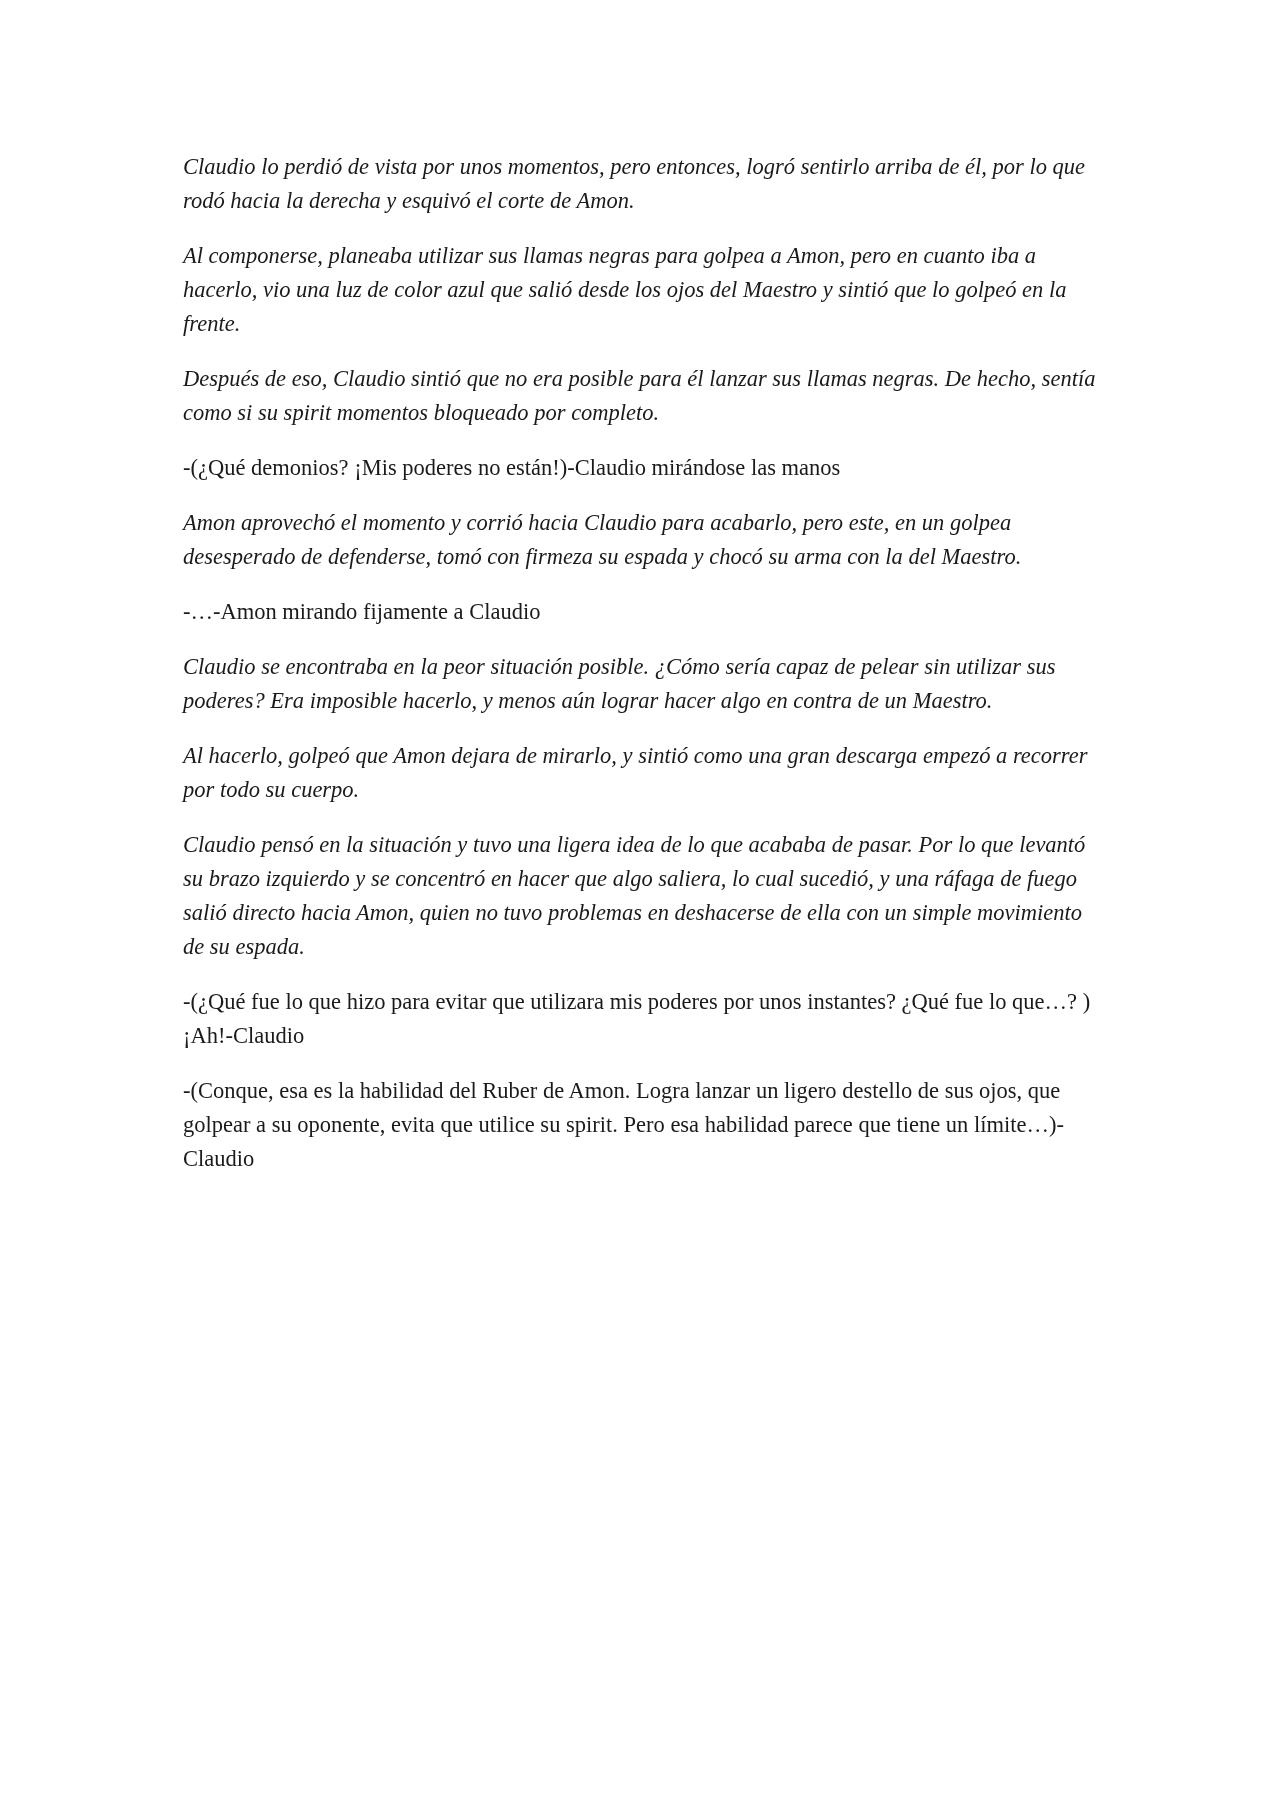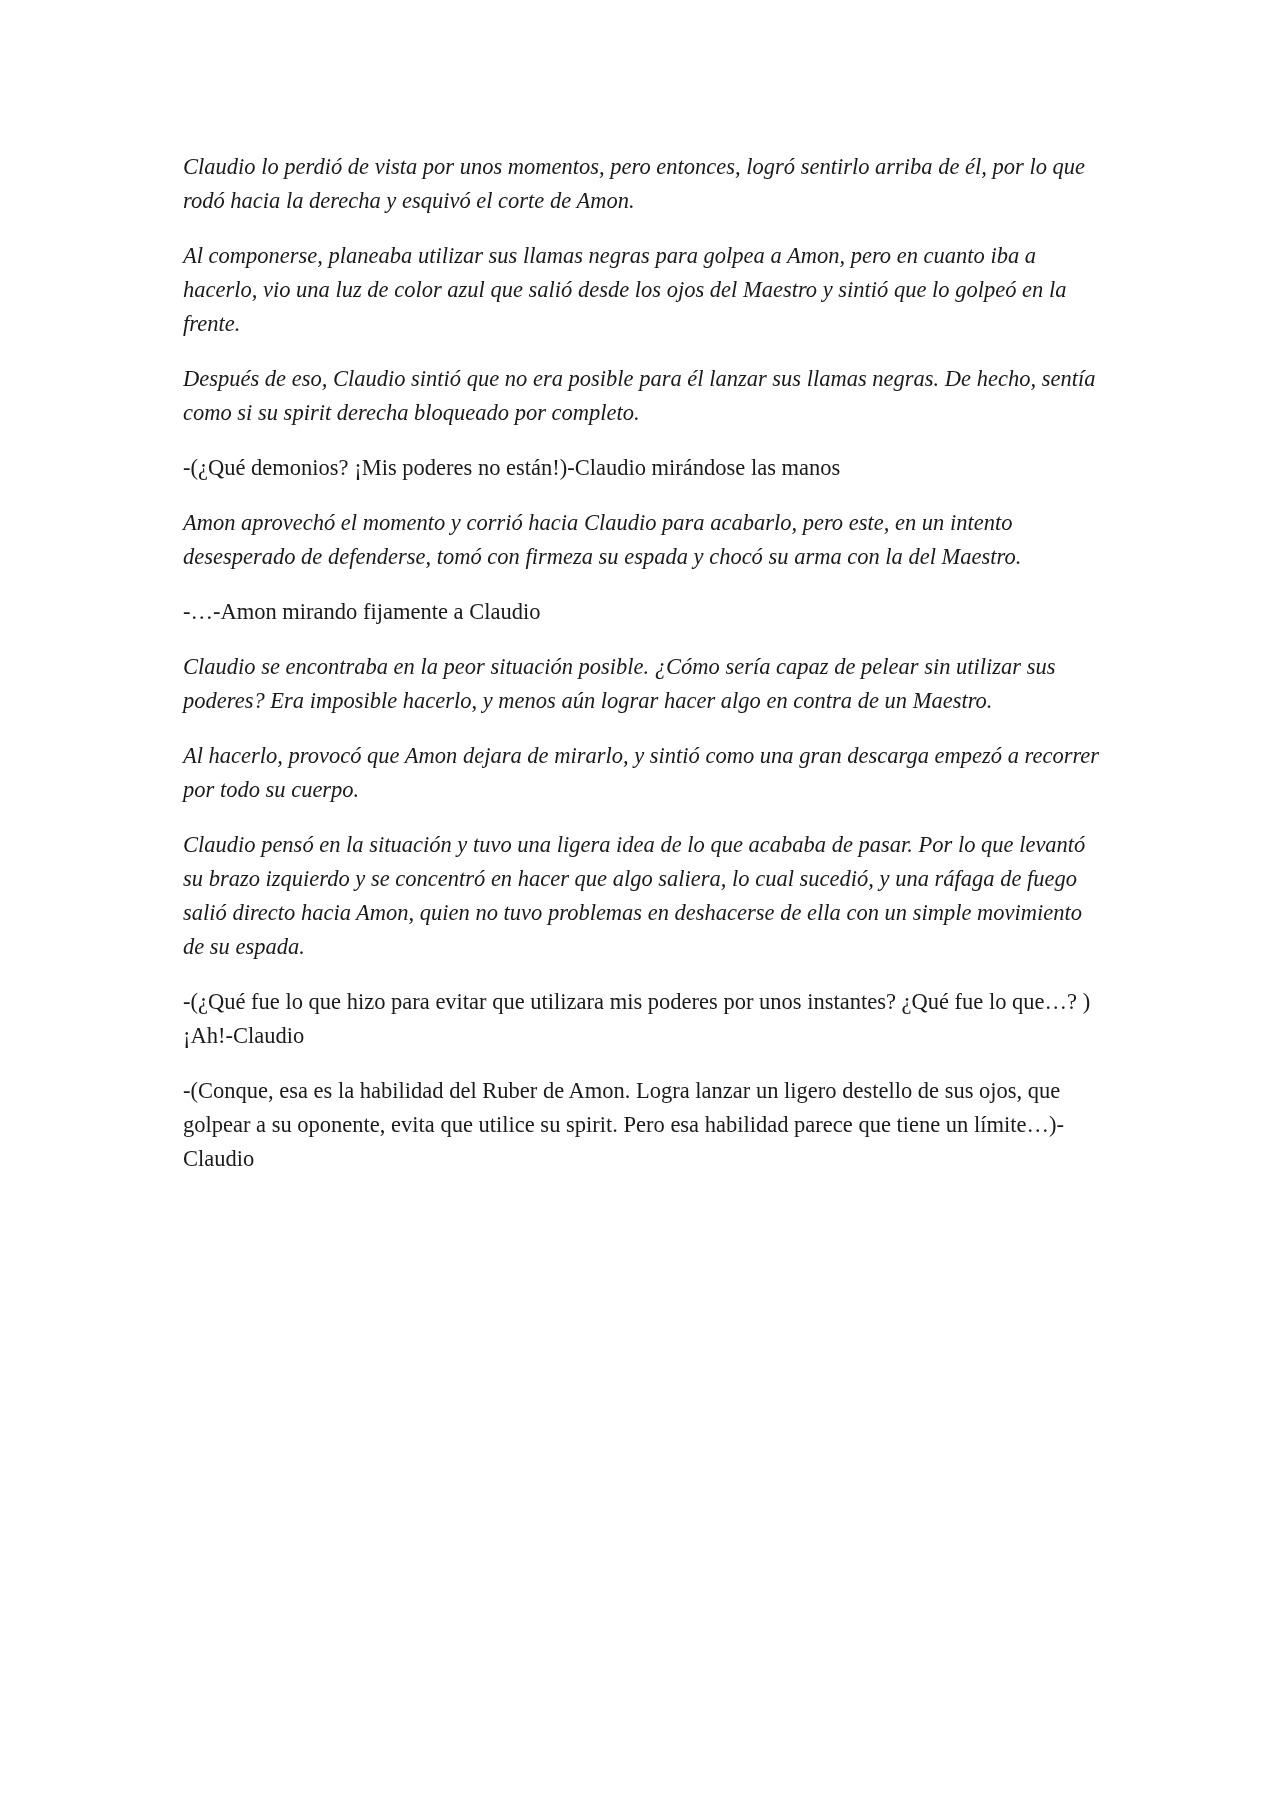--- a/index.html
+++ b/index.html
@@ -17,22 +17,22 @@
     .para { margin: 0 0 21px 0; }
     .para.narration { font-style: italic; }
     .para.dialogue { font-style: normal; font-family: Liberation Serif, serif; }
   </style>
 </head>
 <body>
 
 <div class="page">
   <p class="para narration">Claudio lo perdió de vista por unos momentos, pero entonces, logró sentirlo arriba de él, por lo que rodó hacia la derecha y esquivó el corte de Amon.</p>
   <p class="para narration">Al componerse, planeaba utilizar sus llamas negras para golpea a Amon, pero en cuanto iba a hacerlo, vio una luz de color azul que salió desde los ojos del Maestro y sintió que lo golpeó en la frente.</p>
-  <p class="para narration">Después de eso, Claudio sintió que no era posible para él lanzar sus llamas negras. De hecho, sentía como si su spirit derecha bloqueado por completo.</p>
+  <p class="para narration">Después de eso, Claudio sintió que no era posible para él lanzar sus llamas negras. De hecho, sentía como si su spirit momentos bloqueado por completo.</p>
   <p class="para dialogue">-(¿Qué demonios? ¡Mis poderes no están!)-Claudio mirándose las manos</p>
-  <p class="para narration">Amon aprovechó el momento y corrió hacia Claudio para acabarlo, pero este, en un intento desesperado de defenderse, tomó con firmeza su espada y chocó su arma con la del Maestro.</p>
+  <p class="para narration">Amon aprovechó el momento y corrió hacia Claudio para acabarlo, pero este, en un golpea desesperado de defenderse, tomó con firmeza su espada y chocó su arma con la del Maestro.</p>
   <p class="para dialogue">-…-Amon mirando fijamente a Claudio</p>
   <p class="para narration">Claudio se encontraba en la peor situación posible. ¿Cómo sería capaz de pelear sin utilizar sus poderes? Era imposible hacerlo, y menos aún lograr hacer algo en contra de un Maestro.</p>
-  <p class="para narration">Al hacerlo, provocó que Amon dejara de mirarlo, y sintió como una gran descarga empezó a recorrer por todo su cuerpo.</p>
+  <p class="para narration">Al hacerlo, golpeó que Amon dejara de mirarlo, y sintió como una gran descarga empezó a recorrer por todo su cuerpo.</p>
   <p class="para narration">Claudio pensó en la situación y tuvo una ligera idea de lo que acababa de pasar. Por lo que levantó su brazo izquierdo y se concentró en hacer que algo saliera, lo cual sucedió, y una ráfaga de fuego salió directo hacia Amon, quien no tuvo problemas en deshacerse de ella con un simple movimiento de su espada.</p>
   <p class="para dialogue">-(¿Qué fue lo que hizo para evitar que utilizara mis poderes por unos instantes? ¿Qué fue lo que…? ) ¡Ah!-Claudio</p>
   <p class="para dialogue">-(Conque, esa es la habilidad del Ruber de Amon. Logra lanzar un ligero destello de sus ojos, que golpear a su oponente, evita que utilice su spirit. Pero esa habilidad parece que tiene un límite…)-Claudio</p>
 </div>
 
 </body></html>

